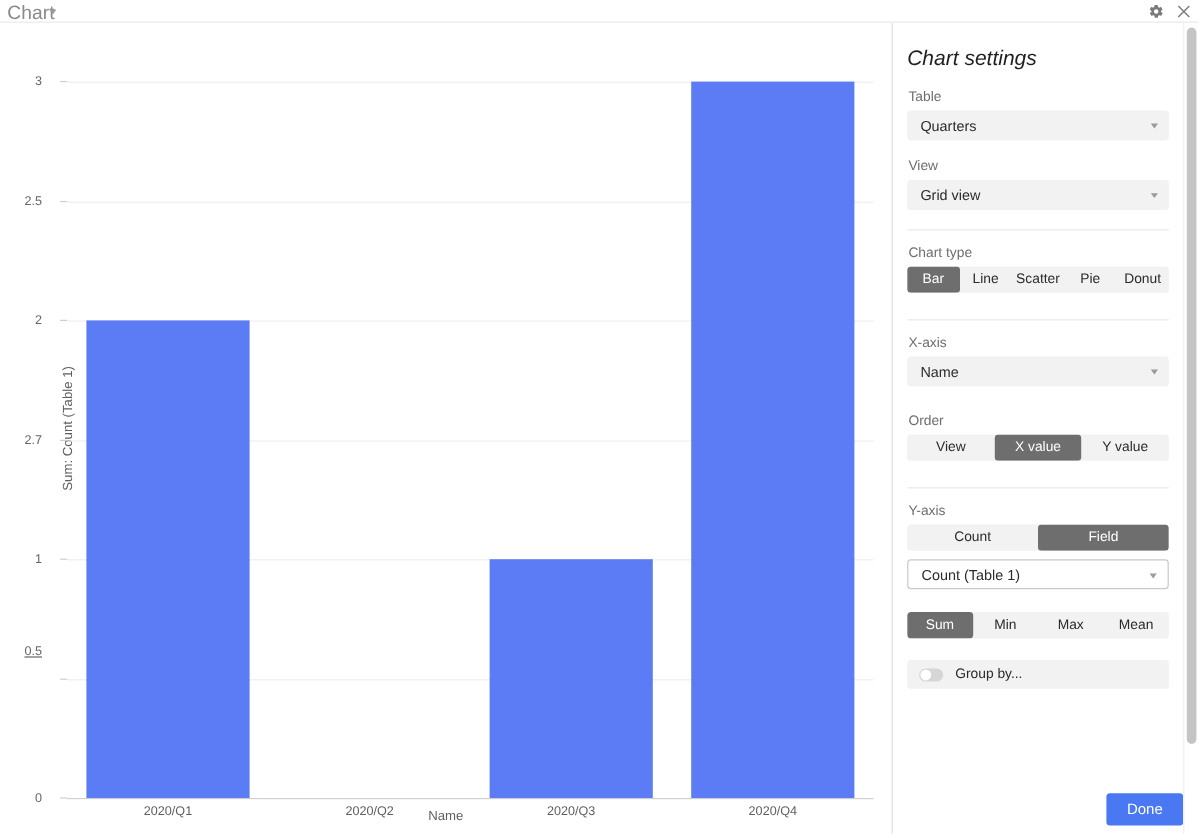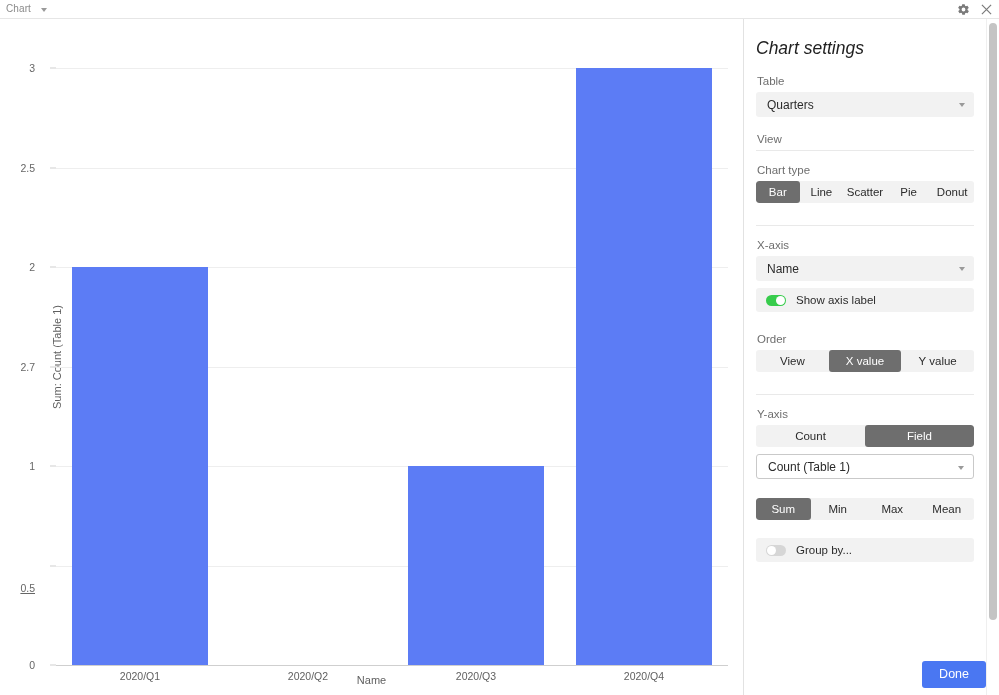--- a/index.html
+++ b/index.html
@@ -16,21 +16,21 @@
 
   
   .topbar {
     position: absolute; top: 0; left: 0;
     width: 999px; height: 19px;
     background: #fff;
     border-bottom: 1px solid #e6e6e6;
   }
   .topbar-title {
     position: absolute; left: 6px; top: 3px;
-    font-size: 10px; color: #8a8a8a;
+    font-size: 16px; color: #8a8a8a;
     letter-spacing: 0.1px;
   }
   .topbar-caret {
     position: absolute; left: 41px; top: 8px;
     width: 0; height: 0;
     border-left: 3.5px solid transparent;
     border-right: 3.5px solid transparent;
     border-top: 4px solid #9a9a9a;
   }
   .topbar-icons { position: absolute; right: 6px; top: 2px; display: flex; gap: 9px; align-items: center; }
@@ -248,21 +248,21 @@
   </div>
 
   <div class="chart-area">
     <div class="y-axis-title">Sum: Count (Table 1)</div>
     <div class="plot" id="plot">
         <div class="gridline base" style="top: 597px;"></div>
         <div class="ytick-dash" style="top: 597px; left: -6px;"></div>
         <div class="ytick" style="top: 597px;">0</div>
         <div class="gridline" style="top: 497.5px;"></div>
         <div class="ytick-dash" style="top: 497.5px; left: -6px;"></div>
-        <div class="ytick" style="top: 520px; text-decoration: underline;">0.5</div>
+        <div class="ytick" style="top: 475px; text-decoration: underline;">0.5</div>
         <div class="gridline" style="top: 398px;"></div>
         <div class="ytick-dash" style="top: 398px; left: -6px;"></div>
         <div class="ytick" style="top: 398px;">1</div>
         <div class="gridline" style="top: 298.5px;"></div>
         <div class="ytick-dash" style="top: 298.5px; left: -6px;"></div>
         <div class="ytick" style="top: 298.5px;">2.7</div>
         <div class="gridline" style="top: 199px;"></div>
         <div class="ytick-dash" style="top: 199px; left: -6px;"></div>
         <div class="ytick" style="top: 199px;">2</div>
         <div class="gridline" style="top: 99.5px;"></div>
@@ -287,46 +287,44 @@
 
       <div class="panel-title">Chart settings</div>
 
       <div class="field-label">Table</div>
       <div class="select">
         <span>Quarters</span>
         <span class="caret"></span>
       </div>
 
       <div class="field-label">View</div>
+      <div class="select">
+        <span>Grid view</span>
+        <span class="caret"></span>
+      </div>
 
       <div class="divider"></div>
 
       <div class="field-label">Chart type</div>
       <div class="segmented" id="seg-charttype">
           <div class="seg active">Bar</div>
           <div class="seg">Line</div>
           <div class="seg">Scatter</div>
           <div class="seg">Pie</div>
           <div class="seg">Donut</div>
         </div>
 
       <div class="spacer-s"></div>
       <div class="divider"></div>
 
       <div class="field-label">X-axis</div>
       <div class="select" style="margin-bottom:7px">
         <span>Name</span>
         <span class="caret"></span>
       </div>
-      <div class="toggle-row">
-        <span class="toggle on" id="tg-axislabel">
-            <span class="knob"></span>
-          </span>
-        <span class="toggle-label">Show axis label</span>
-      </div>
 
       <div class="spacer-m"></div>
 
       <div class="field-label">Order</div>
       <div class="segmented" id="seg-orderby">
           <div class="seg">View</div>
           <div class="seg active">X value</div>
           <div class="seg">Y value</div>
         </div>
 

